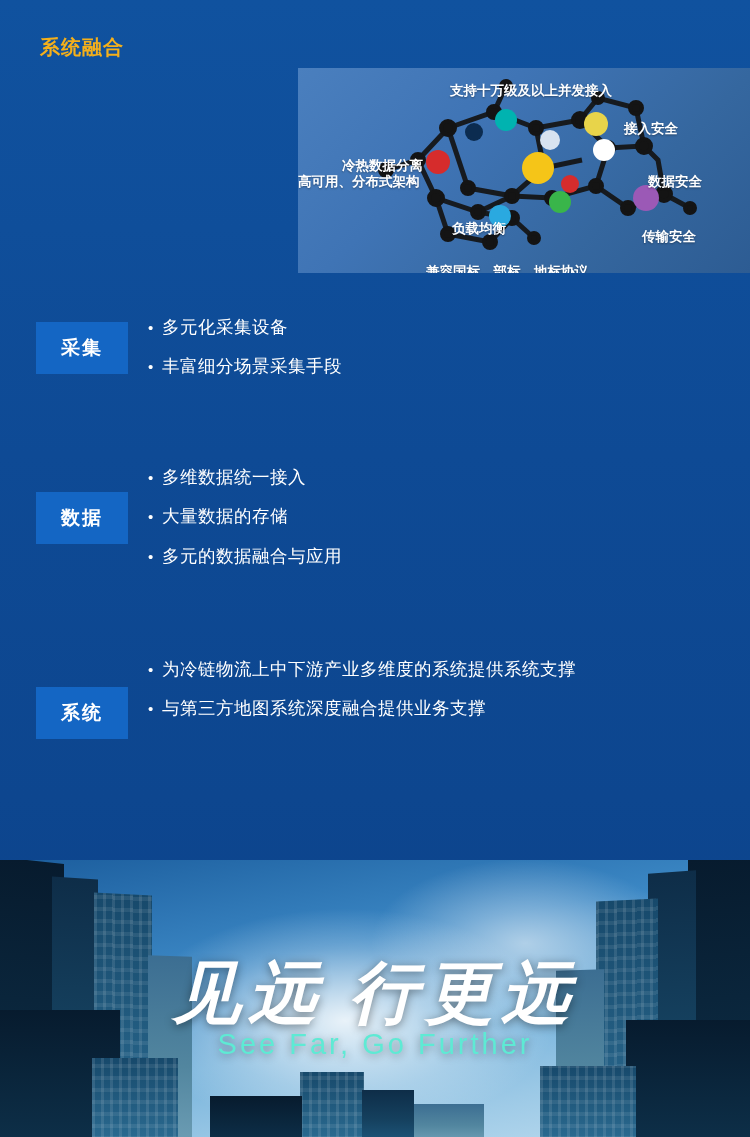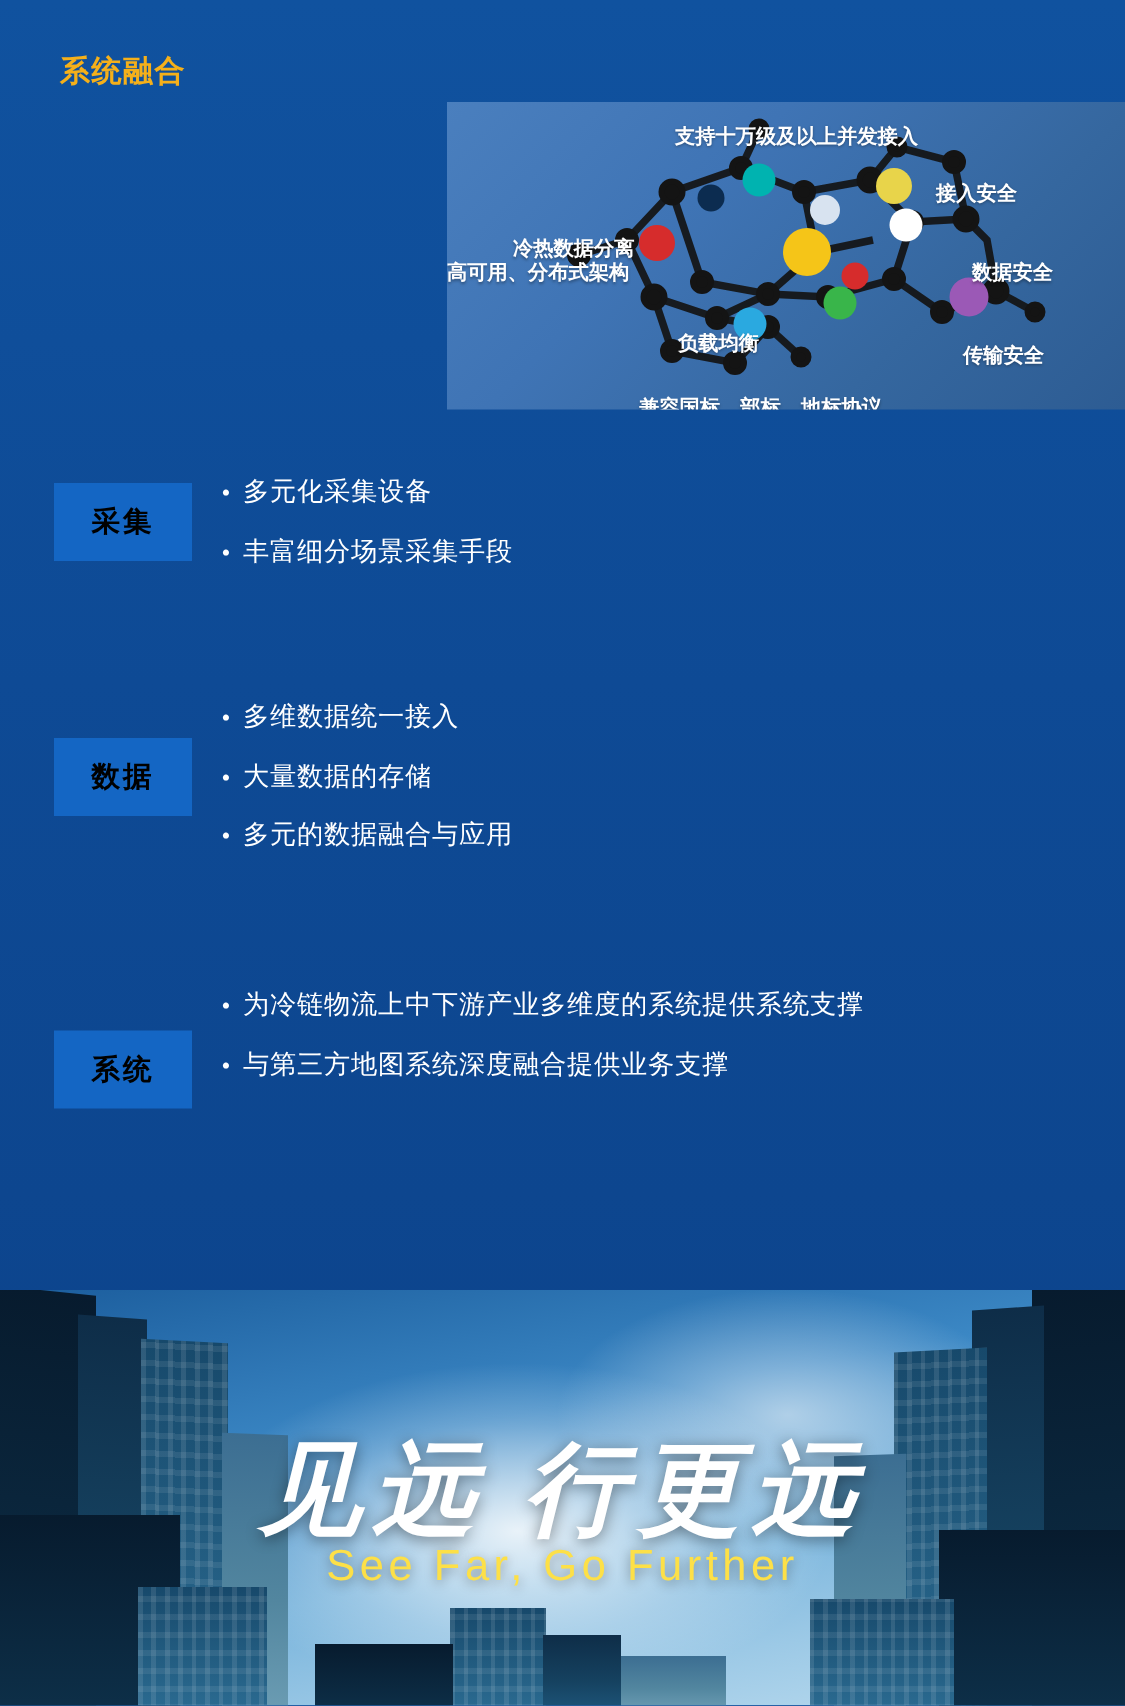--- a/index.html
+++ b/index.html
@@ -43,21 +43,21 @@
     text-shadow:0 1px 2px rgba(0,0,0,.35);
   }
 
   
   .section { position:absolute; left:0; width:750px; }
   .tag {
     position:absolute;
     left:36px;
     width:92px; height:52px;
     background:#1466c4;
-    color:#000000;
+    color:#ffffff;
     font-size:19px;
     font-weight:bold;
     letter-spacing:2px;
     display:flex; align-items:center; justify-content:center;
   }
   .bullets {
     position:absolute;
     left:148px;
     color:#ffffff;
   }
@@ -115,21 +115,21 @@
     font-weight:bold;
     font-style:italic;
     letter-spacing:8px;
     text-shadow:0 2px 10px rgba(0,0,0,.45);
   }
   .footer-sub {
     position:absolute;
     left:0; top:168px;
     width:750px;
     text-align:center;
-    color:#fde047;
+    color:#5eead4;
     font-size:29px;
     letter-spacing:3px;
     text-shadow:0 2px 8px rgba(0,0,0,.4);
   }
 </style>
 </head>
 <body>
 
 <div class="page">
 

